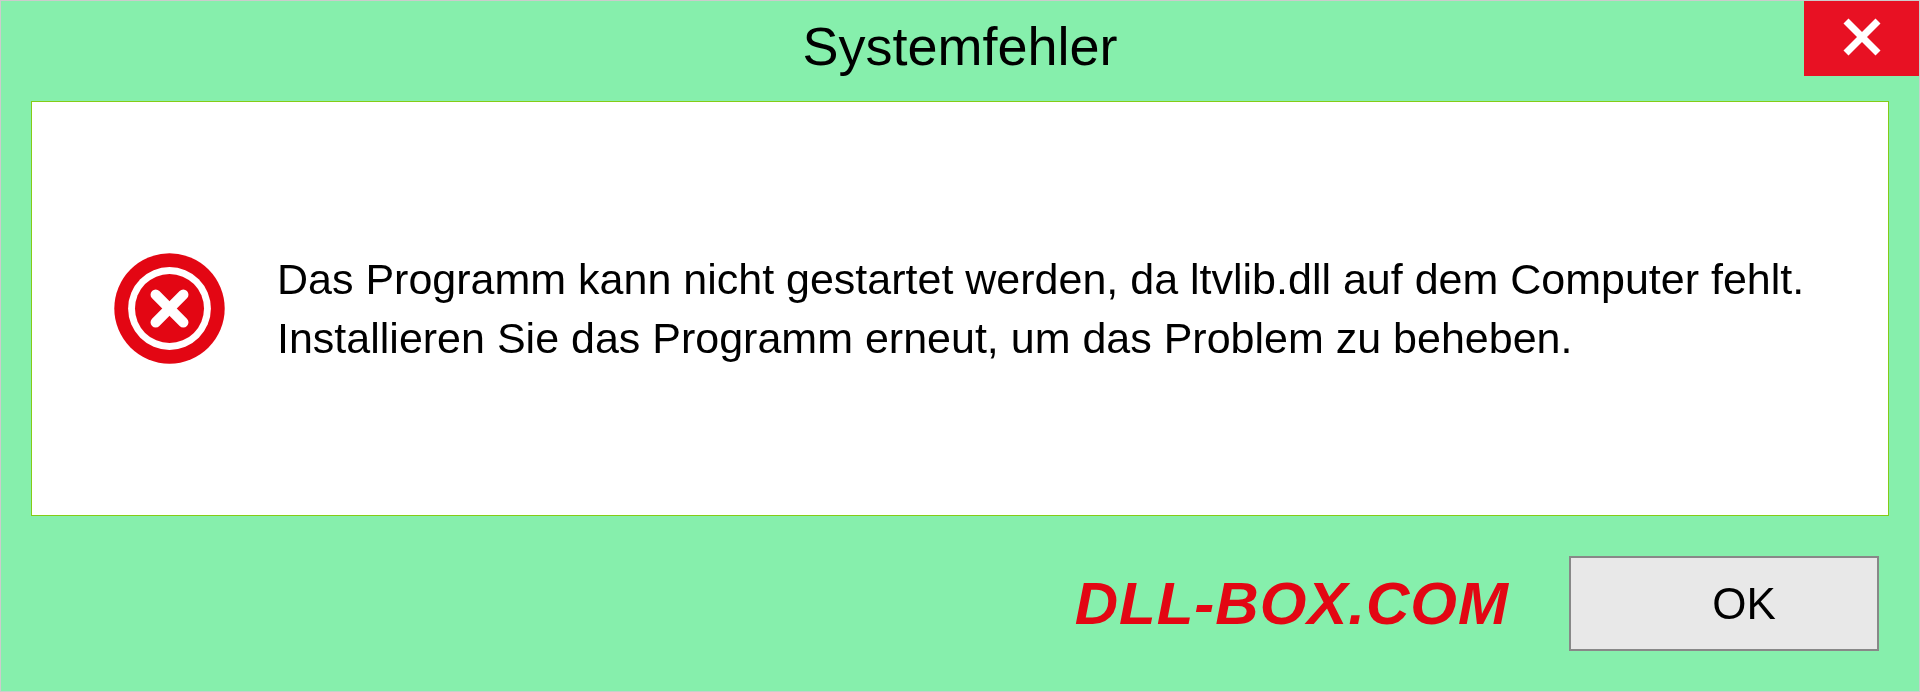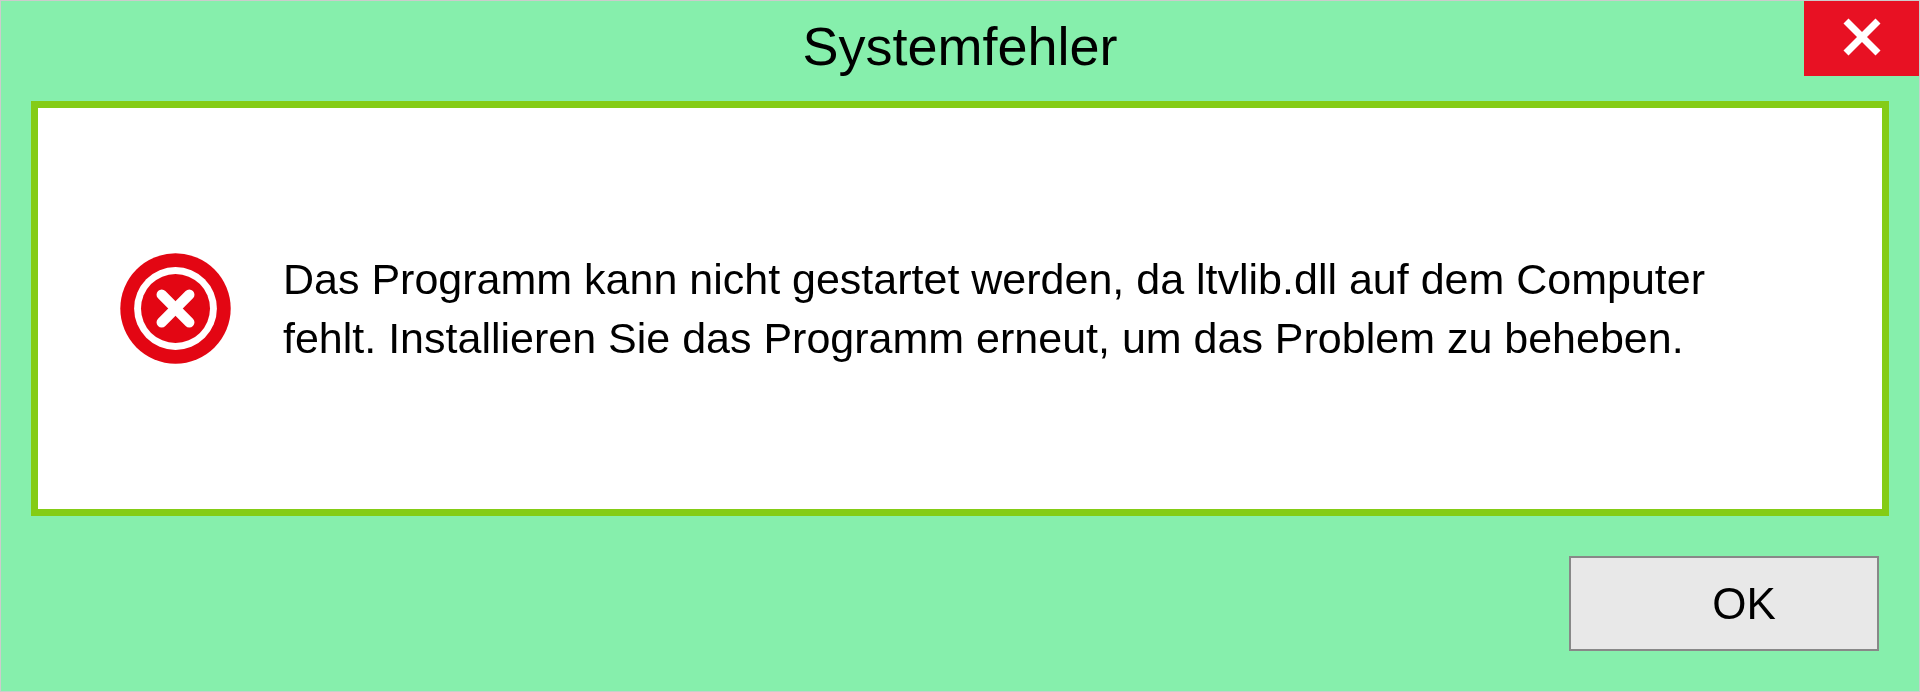--- a/index.html
+++ b/index.html
@@ -47,21 +47,21 @@
       justify-content: center;
       cursor: pointer;
     }
     .close-button svg {
       width: 48px;
       height: 48px;
     }
     .content-panel {
       margin: 10px 30px 20px 30px;
       background: #fff;
-      border: 7px solid #84cc16;
+      border: 1px solid #84cc16;
       flex: 1;
       display: flex;
       align-items: center;
       padding: 60px 80px;
     }
     .error-icon {
       width: 115px;
       height: 115px;
       flex-shrink: 0;
       margin-right: 50px;
@@ -126,15 +126,16 @@
         <circle cx="50" cy="50" r="36" fill="#fff"></circle>
         <circle cx="50" cy="50" r="30" fill="#e30613"></circle>
         <line x1="38" y1="38" x2="62" y2="62" stroke="#fff" stroke-width="9" stroke-linecap="round"></line>
         <line x1="62" y1="38" x2="38" y2="62" stroke="#fff" stroke-width="9" stroke-linecap="round"></line>
       </svg>
     </div>
     <div class="message">Das Programm kann nicht gestartet werden, da ltvlib.dll auf dem Computer fehlt. Installieren Sie das Programm erneut, um das Problem zu beheben.</div>
   </div>
 
   <div class="footer">
+    <div class="watermark">DLL-BOX.COM</div>
     <button class="ok-button">OK</button>
   </div>
 </div>
 
 </body></html>

